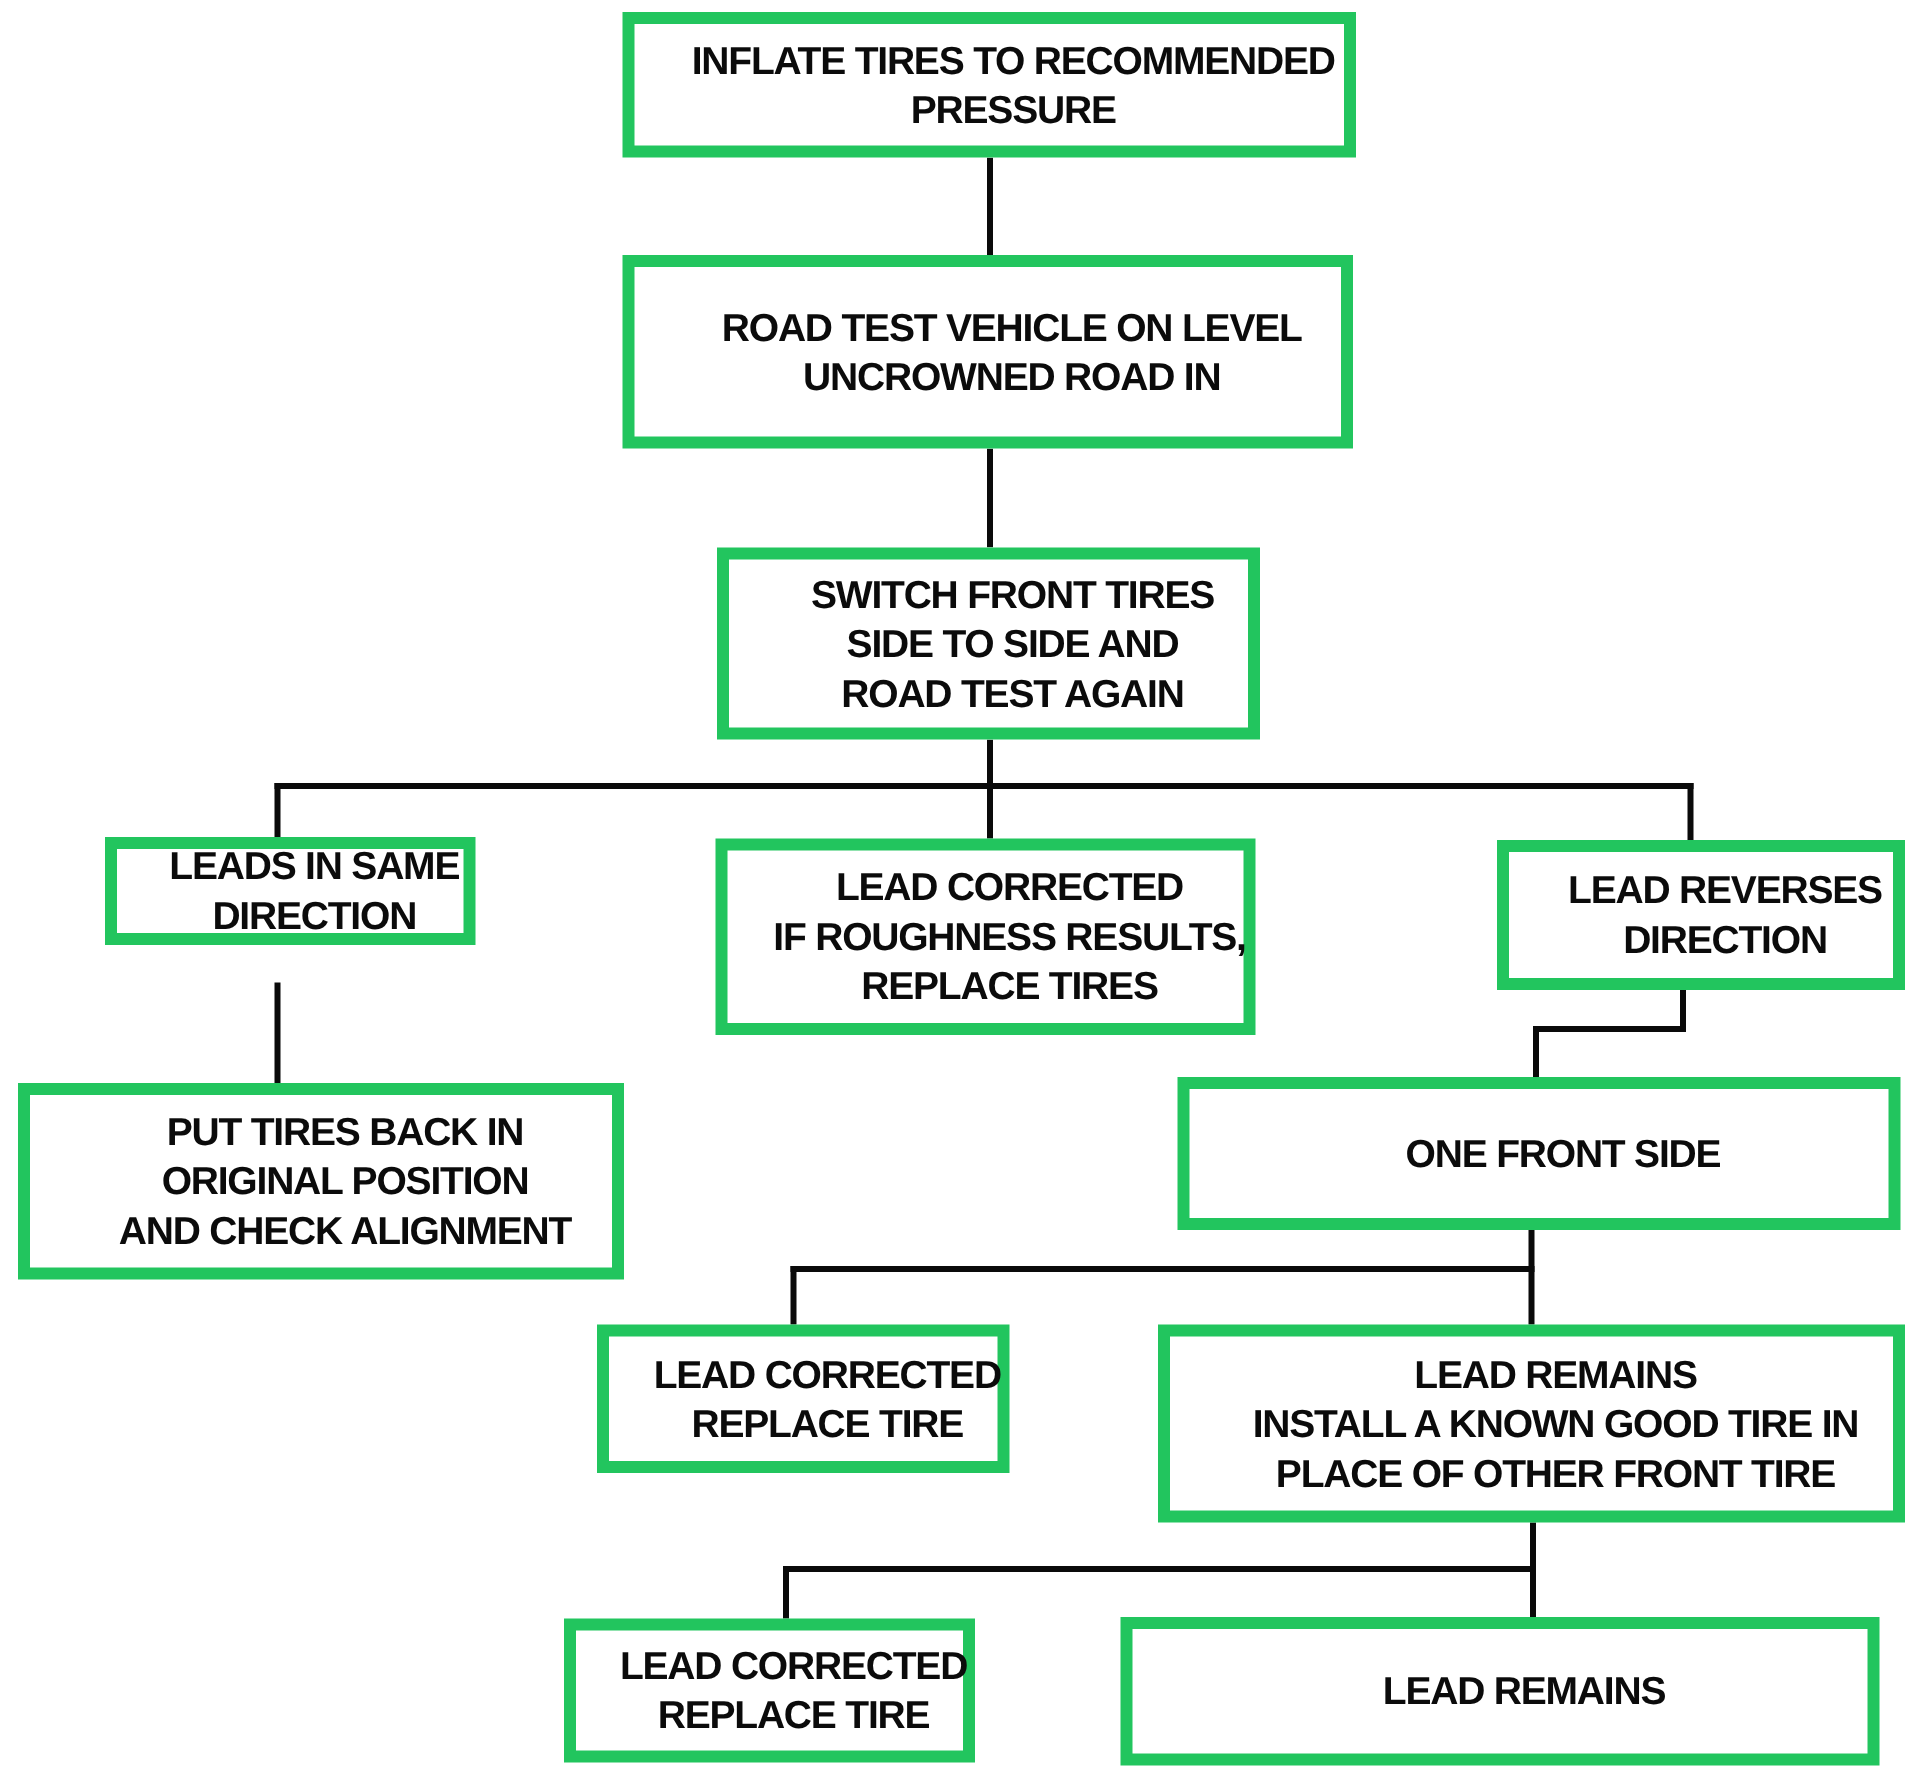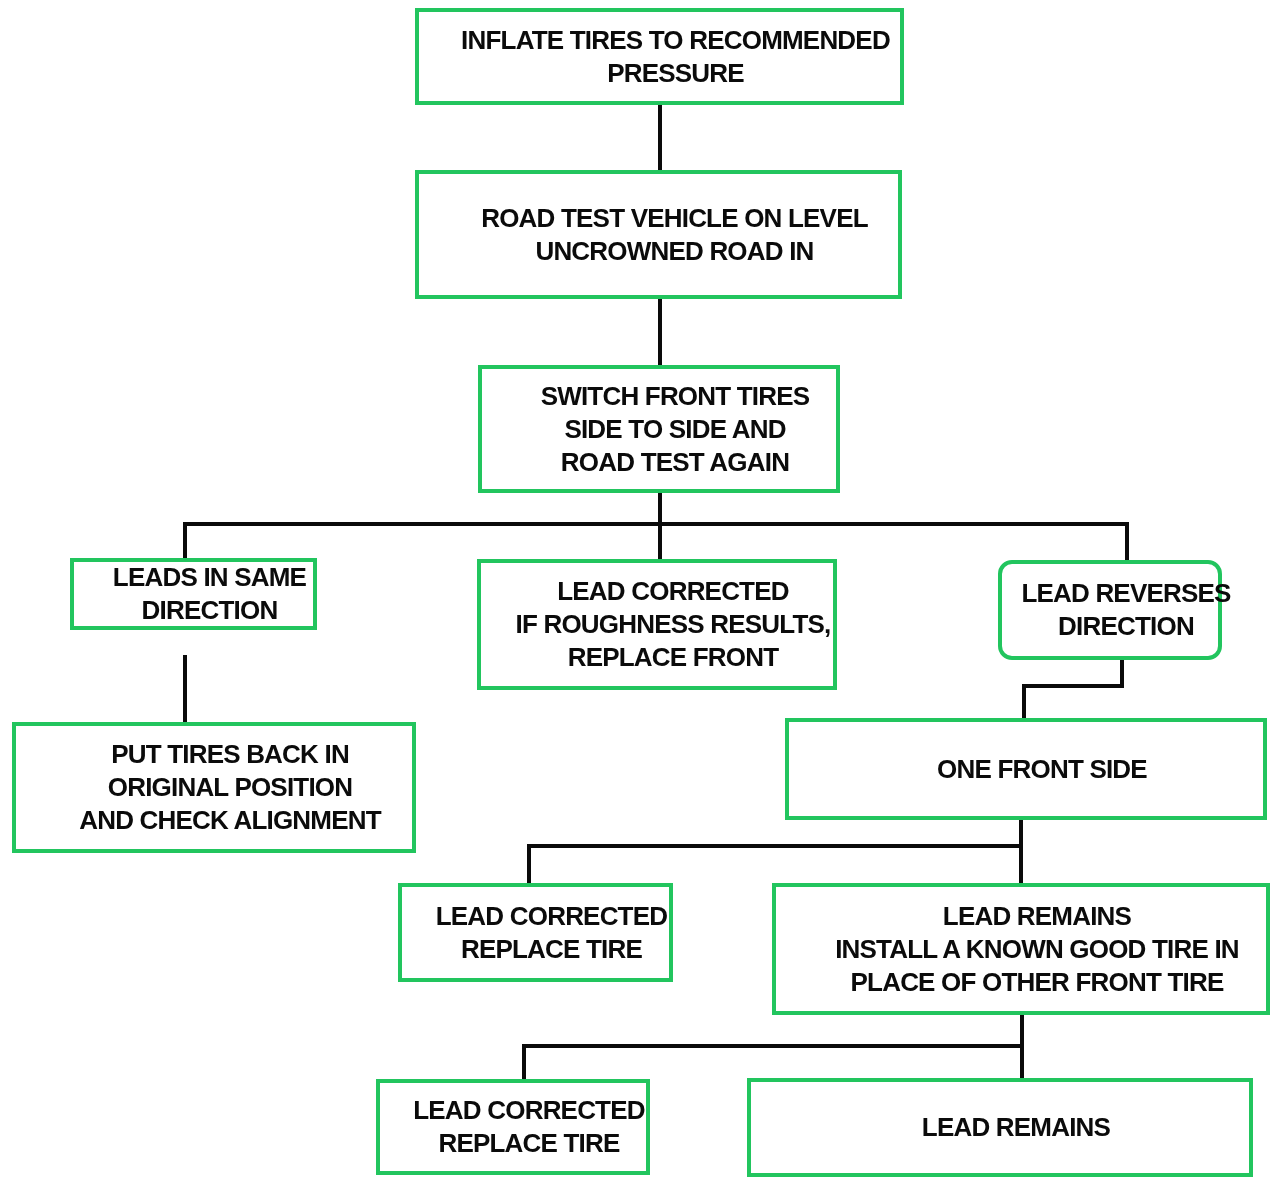--- a/index.html
+++ b/index.html
@@ -6,21 +6,21 @@
   .canvas {
     position:relative;
     width:1280px; height:1186px;
     background:#ffffff;
     font-family:"Liberation Sans", sans-serif;
     overflow:hidden;
   }
   .node {
     position:absolute;
     box-sizing:border-box;
-    border:4px solid #22c55e;
+    border:8px solid #22c55e;
     background:#ffffff;
     display:flex;
     flex-direction:column;
     align-items:center;
     justify-content:center;
     text-align:center;
     font-weight:bold;
     font-size:26px;
     line-height:33px;
     letter-spacing:-0.8px;
@@ -71,24 +71,24 @@
   </div>
 
   <div class="node" style="left:70px; top:558px; width:247px; height:72px;">
     <span>LEADS IN SAME</span>
     <span>DIRECTION</span>
   </div>
 
   <div class="node" style="left:477px; top:559px; width:360px; height:131px;">
     <span>LEAD CORRECTED</span>
     <span>IF ROUGHNESS RESULTS,</span>
-    <span>REPLACE FRONT</span>
+    <span>REPLACE TIRES</span>
   </div>
 
-  <div class="node" style="left:998px; top:560px; width:224px; height:100px;border-radius:14px;">
+  <div class="node" style="left:998px; top:560px; width:272px; height:100px;">
     <span>LEAD REVERSES</span>
     <span>DIRECTION</span>
   </div>
 
   <div class="node" style="left:12px; top:722px; width:404px; height:131px;">
     <span>PUT TIRES BACK IN</span>
     <span>ORIGINAL POSITION</span>
     <span>AND CHECK ALIGNMENT</span>
   </div>
 

